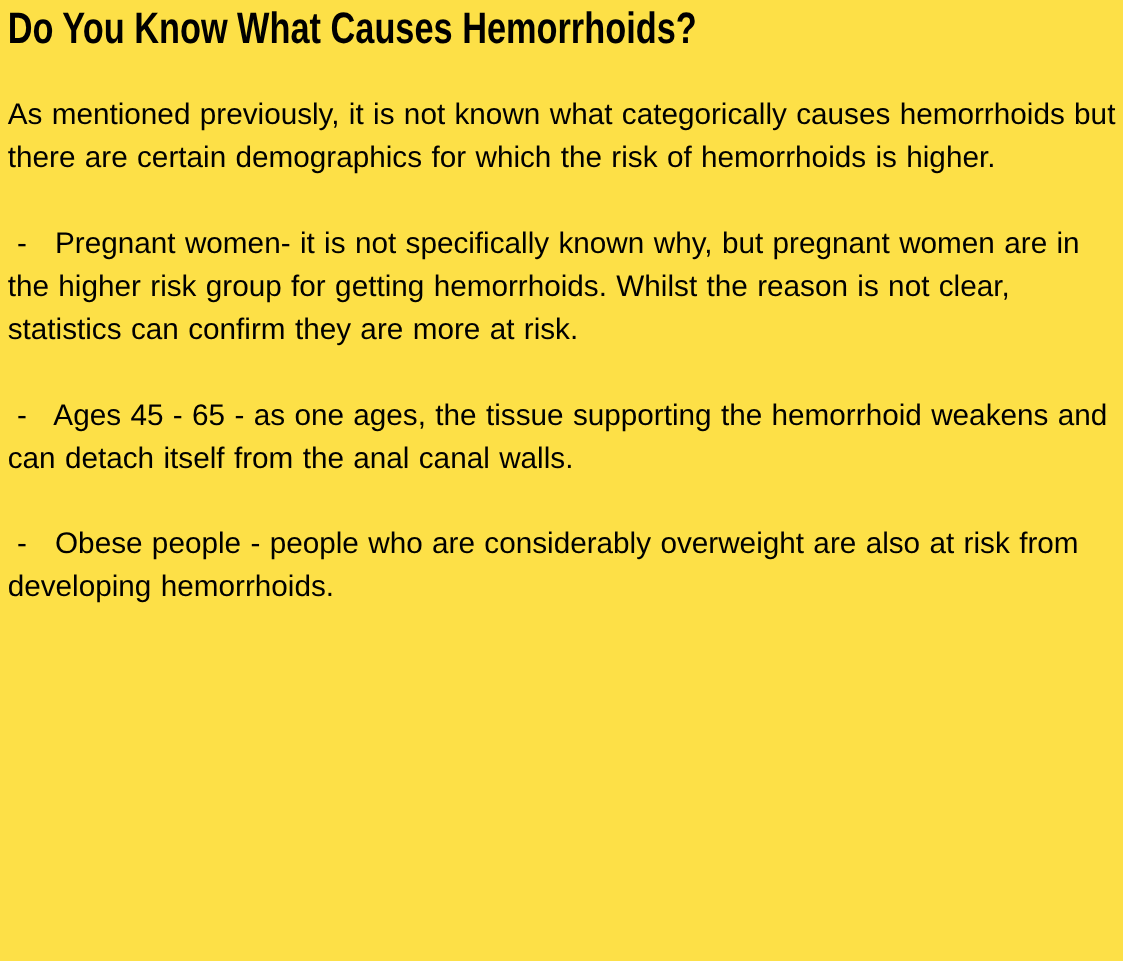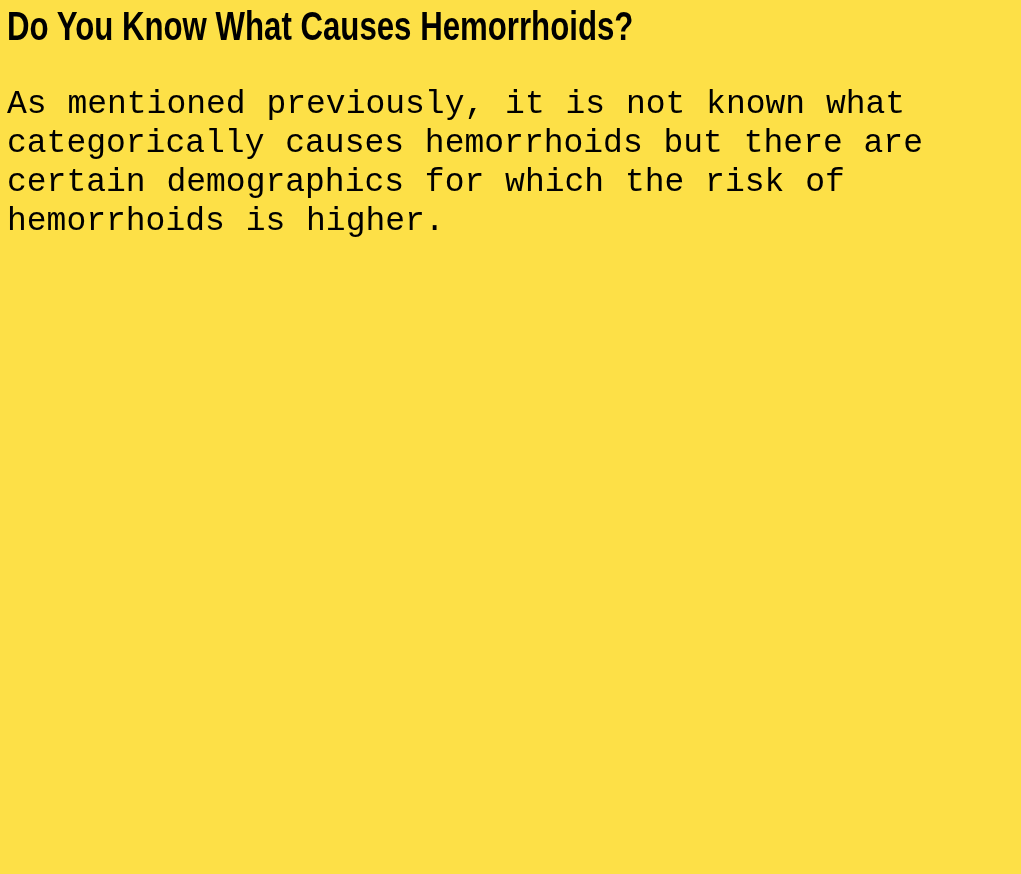--- a/index.html
+++ b/index.html
@@ -21,33 +21,36 @@
     font-weight: 700;
     font-size: 40px;
     line-height: 42px;
     margin: 0 0 38px 0;
     letter-spacing: 0px;
     transform: scaleX(0.78);
     transform-origin: left center;
     white-space: nowrap;
   }
   .doc-par {
-    font-family: Liberation Mono, monospace;
-    font-size: 33px;
+    font-family: Liberation Sans, sans-serif;
+    font-size: 27px;
     line-height: 39px;
     margin: 0 0 39px 0;
     white-space: pre-wrap;
     word-spacing: 1px;
   }
 </style>
 </head>
 <body>
 
 <div class="page">
   <h1 class="doc-title">Do You Know What Causes Hemorrhoids?</h1>
 
   <p class="doc-par">As mentioned previously, it is not known what categorically causes hemorrhoids but there are certain demographics for which the risk of hemorrhoids is higher.</p>
 
+  <p class="doc-par"> -   Pregnant women- it is not specifically known why, but pregnant women are in the higher risk group for getting hemorrhoids. Whilst the reason is not clear, statistics can confirm they are more at risk.</p>
 
+  <p class="doc-par"> -   Ages 45 - 65 - as one ages, the tissue supporting the hemorrhoid weakens and can detach itself from the anal canal walls.</p>
 
+  <p class="doc-par"> -   Obese people - people who are considerably overweight are also at risk from developing hemorrhoids.</p>
 
 
 </div>
 
 </body></html>

